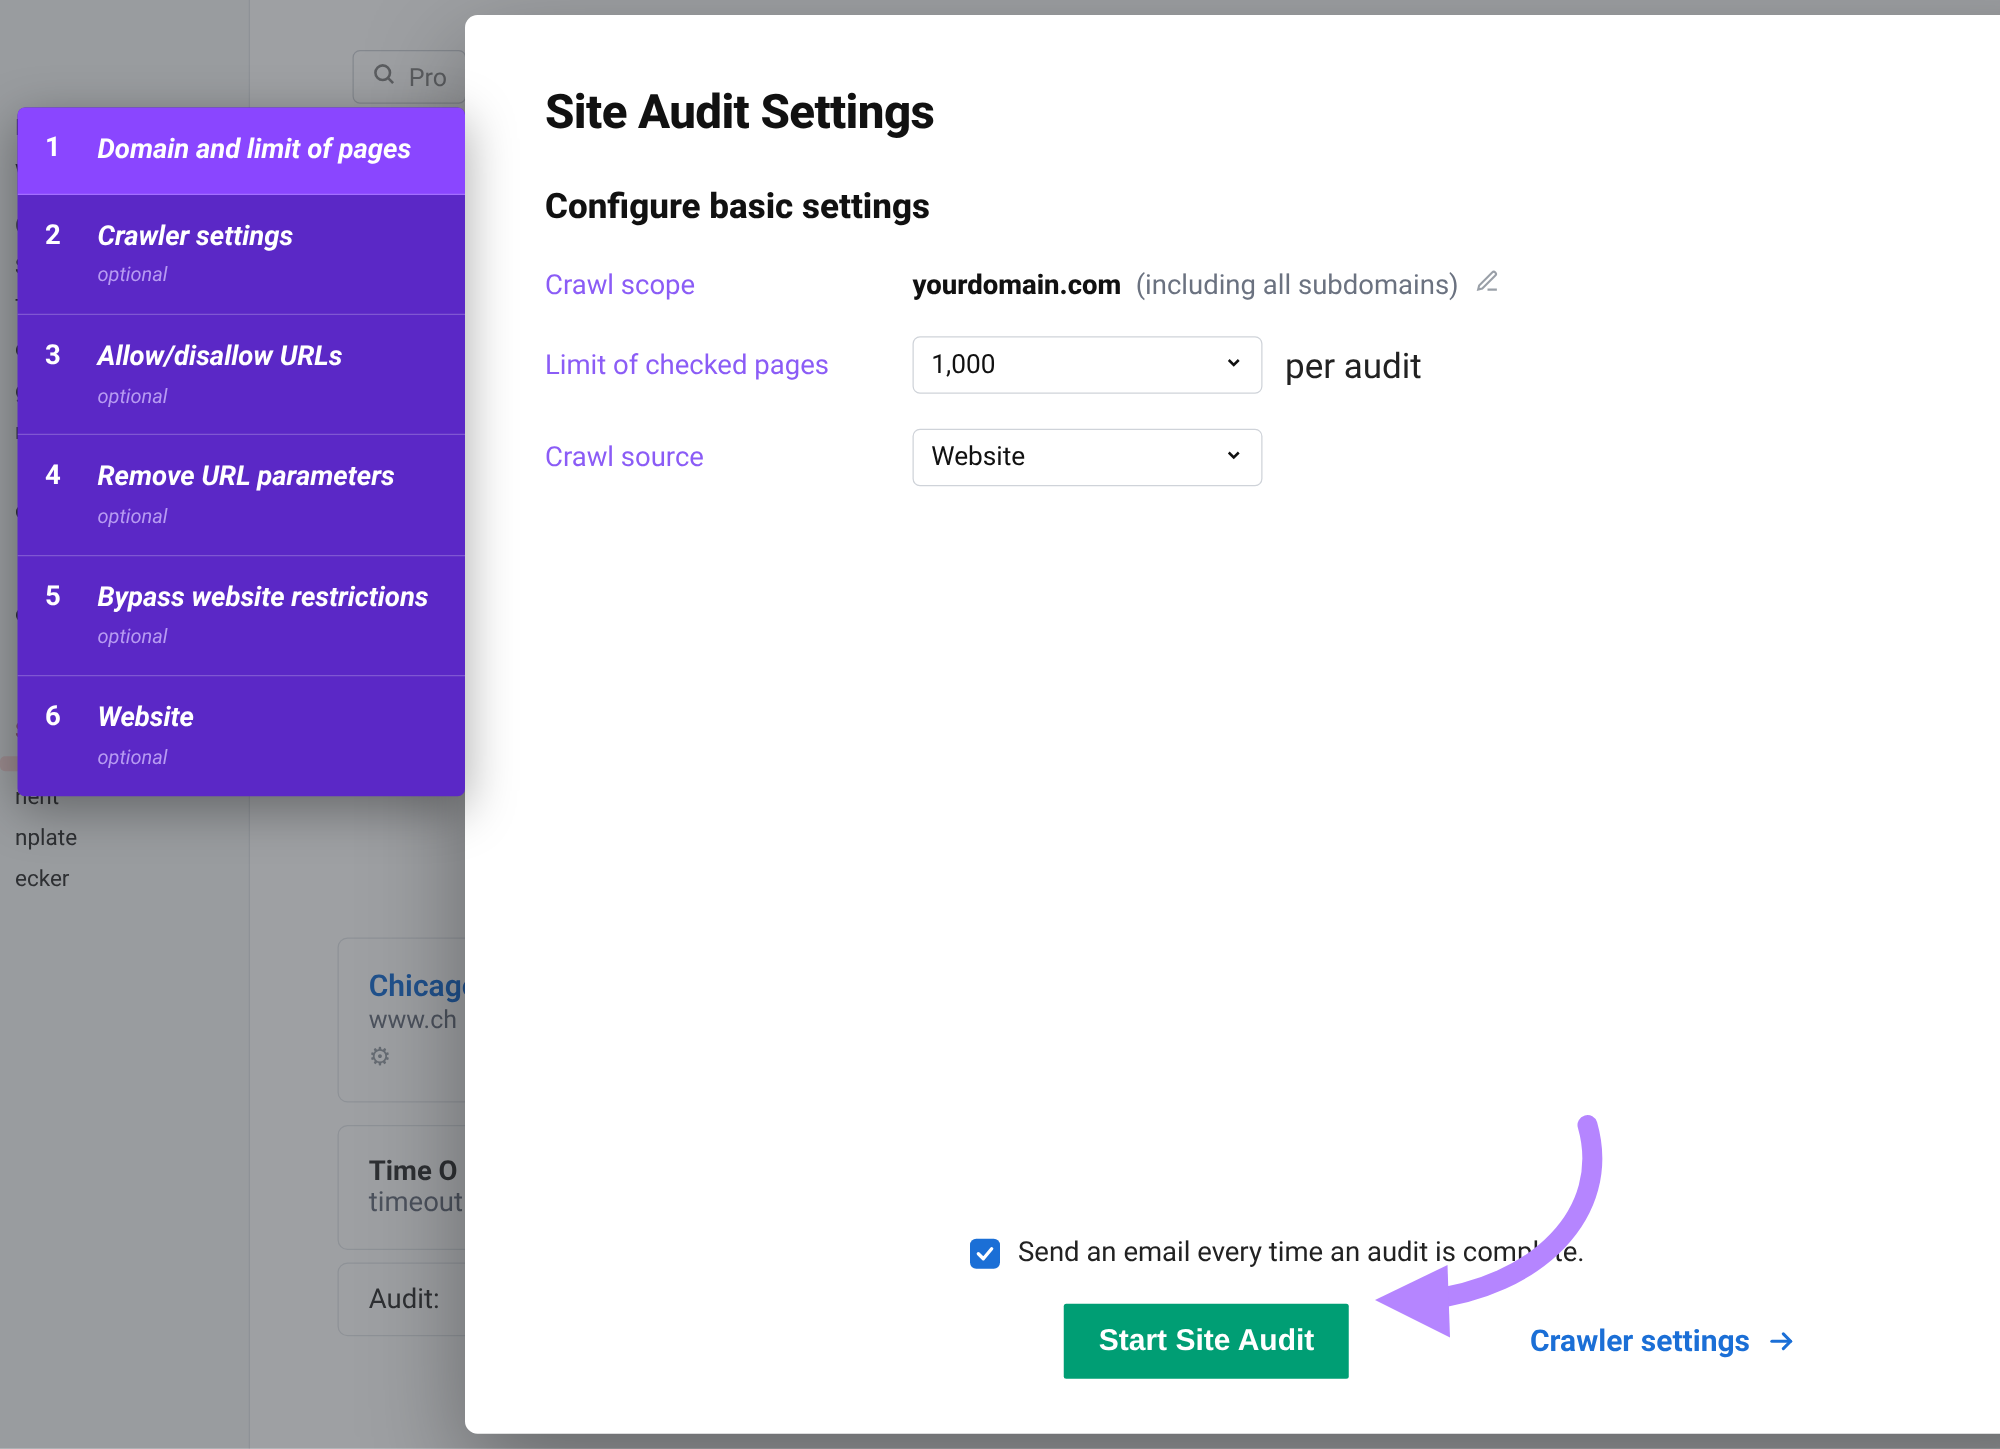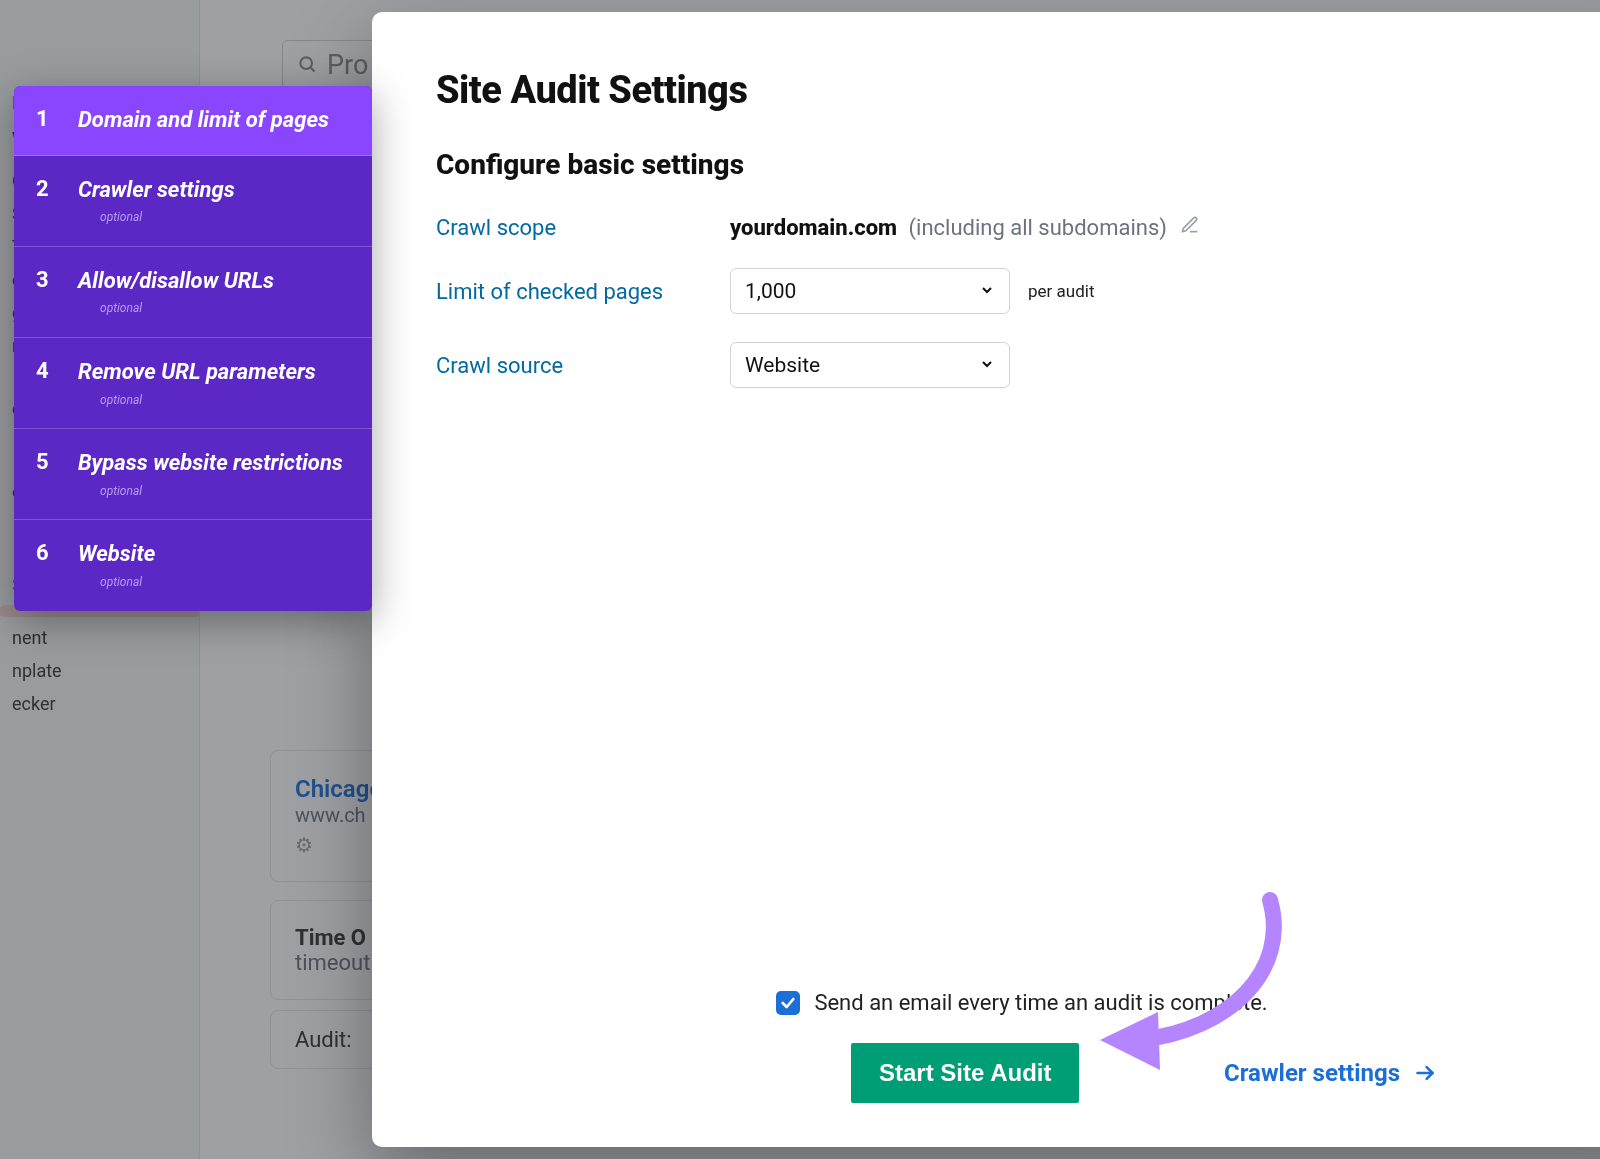--- a/index.html
+++ b/index.html
@@ -13,21 +13,21 @@
     --blue:#1b6fd6;
     --overlay:rgba(40,44,50,0.45);
   }
   *{box-sizing:border-box;}
   html,body{margin:0;padding:0;width:1600px;height:1159px;font-family:-apple-system,BlinkMacSystemFont,"Segoe UI",Roboto,Helvetica,Arial,sans-serif;background:#eef0f3;overflow:hidden;}
 
   
   .bg-left-nav{position:absolute;left:0;top:0;width:200px;height:100%;background:#f6f7f8;border-right:1px solid #e2e5e9;color:#333;font-size:18px;}
   .bg-left-nav div{padding:6px 12px;}
   .bg-stage{position:absolute;left:200px;top:0;right:0;bottom:0;background:#fff;}
-  .bg-search{position:absolute;left:282px;top:40px;display:flex;align-items:center;gap:10px;border:1px solid var(--grey-light);border-radius:6px;padding:8px 14px;color:#888;font-size:27px;}
+  .bg-search{position:absolute;left:282px;top:40px;display:flex;align-items:center;gap:10px;border:1px solid var(--grey-light);border-radius:6px;padding:8px 14px;color:#888;font-size:20px;}
   .bg-card{position:absolute;left:270px;top:750px;right:40px;border:1px solid #e2e5e9;border-radius:8px;padding:24px;}
   .bg-card .city{color:#1b6fd6;font-size:24px;font-weight:600;}
   .bg-card .url{color:#6b7280;font-size:20px;}
   .bg-card .gear{color:#9aa0a8;font-size:20px;margin-top:6px;}
   .bg-row2{position:absolute;left:270px;top:900px;right:40px;border:1px solid #e2e5e9;border-radius:8px;padding:24px;color:#333;font-size:22px;}
   .bg-row3{position:absolute;left:270px;top:1010px;right:40px;border:1px solid #e2e5e9;border-radius:8px;padding:16px 24px;color:#333;font-size:22px;}
 
   .overlay{position:absolute;inset:0;background:var(--overlay);}
 
   
@@ -35,47 +35,47 @@
     position:absolute;left:14px;top:86px;width:358px;
     background:var(--purple);border-radius:6px;overflow:hidden;
     box-shadow:0 10px 40px rgba(0,0,0,.35);z-index:30;color:#fff;
   }
   .wizard-step{display:flex;gap:24px;align-items:flex-start;padding:20px 22px;border-bottom:1px solid rgba(255,255,255,.22);}
   .wizard-step:last-child{border-bottom:none;}
   .wizard-step.active{background:var(--purple-light);} 
   .wizard-num{font-size:22px;font-weight:700;min-width:18px;}
   .wizard-body{display:flex;flex-direction:column;gap:6px;line-height:1.3;font-style:italic;}
   .wizard-title{font-size:22px;font-weight:700;}
-  .wizard-opt{font-size:12px;color:var(--purple-subtle);margin-left:22px;}
+  .wizard-opt{font-size:16px;color:var(--purple-subtle);}
 
   
   .modal{
     position:absolute;left:372px;top:12px;width:1300px;height:1135px;
     background:#fff;border-radius:10px;z-index:20;
     box-shadow:0 30px 80px rgba(0,0,0,.35);
     padding:56px 64px 44px 64px;
   }
   .modal .close{position:absolute;top:32px;right:32px;color:#9aa0a8;cursor:pointer;}
   .modal h1{margin:0 0 36px 0;font-size:38px;font-weight:800;letter-spacing:-.5px;color:#111;}
   .modal h2{margin:0 0 34px 0;font-size:28px;font-weight:800;color:#111;}
 
   .form-row{display:flex;align-items:center;gap:18px;margin-bottom:28px;}
-  .form-row .label{width:276px;font-size:22px;color:#0369a1;}
+  .form-row .label{width:276px;font-size:22px;color:#8b5cf6;}
   .scope-value{font-size:22px;color:#111;}
   .scope-value b{font-weight:800;}
   .scope-hint{color:#6b7280;margin-left:6px;}
   .pencil{color:#9aa0a8;margin-left:8px;display:inline-flex;}
 
   .select{
     position:relative;display:flex;align-items:center;justify-content:space-between;
     width:280px;height:46px;border:1px solid var(--grey-light);border-radius:6px;
     padding:0 14px;font-size:21px;color:#111;background:#fff;cursor:pointer;
   }
   .select .chev{color:#111;}
-  .after-select{font-size:17px;color:#222;}
+  .after-select{font-size:28px;color:#222;}
 
   
   .footer{position:absolute;left:64px;right:64px;bottom:44px;}
   .email-row{display:flex;align-items:center;justify-content:center;gap:14px;margin-bottom:28px;}
   .cbox{width:24px;height:24px;border-radius:5px;background:#1b6fd6;display:flex;align-items:center;justify-content:center;}
   .email-text{font-size:22px;color:#222;}
   .actions{display:flex;align-items:center;justify-content:space-between;gap:30px;padding:0 170px 0 400px;}
   .btn-primary{background:var(--green);color:#fff;border:none;border-radius:2px;font-size:24px;font-weight:700;padding:16px 28px;cursor:pointer;margin-left:15px;}
   .link-next{display:flex;align-items:center;gap:12px;color:var(--blue);font-size:24px;font-weight:700;cursor:pointer;}
   .link-next .arrow{display:inline-flex;}

